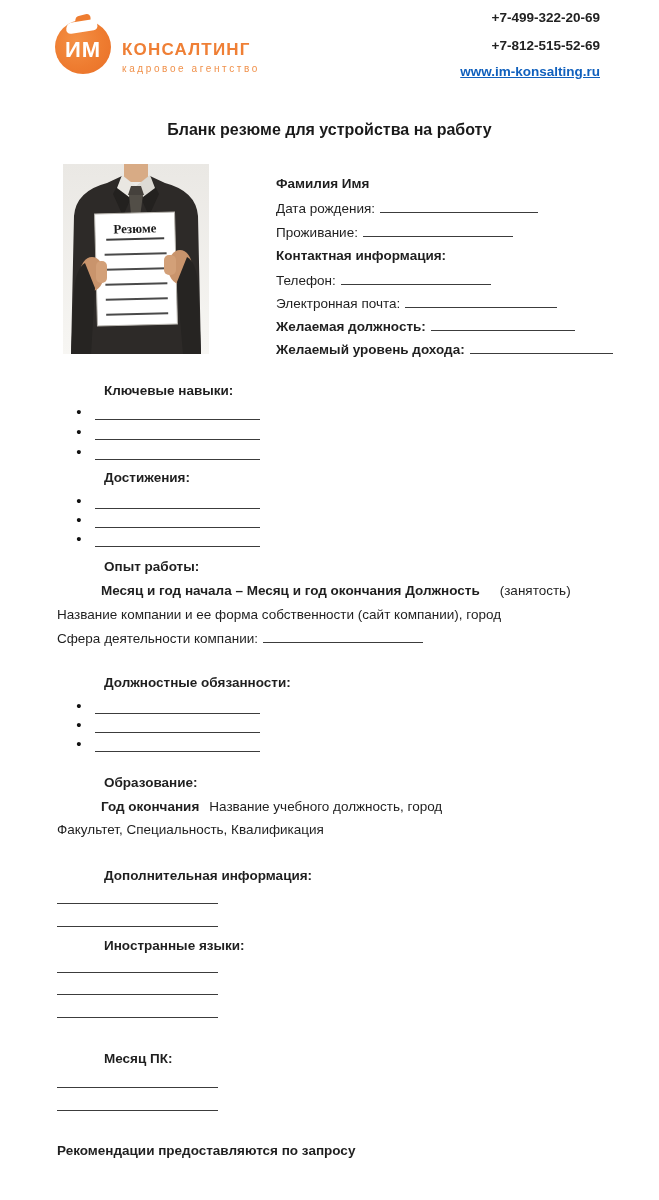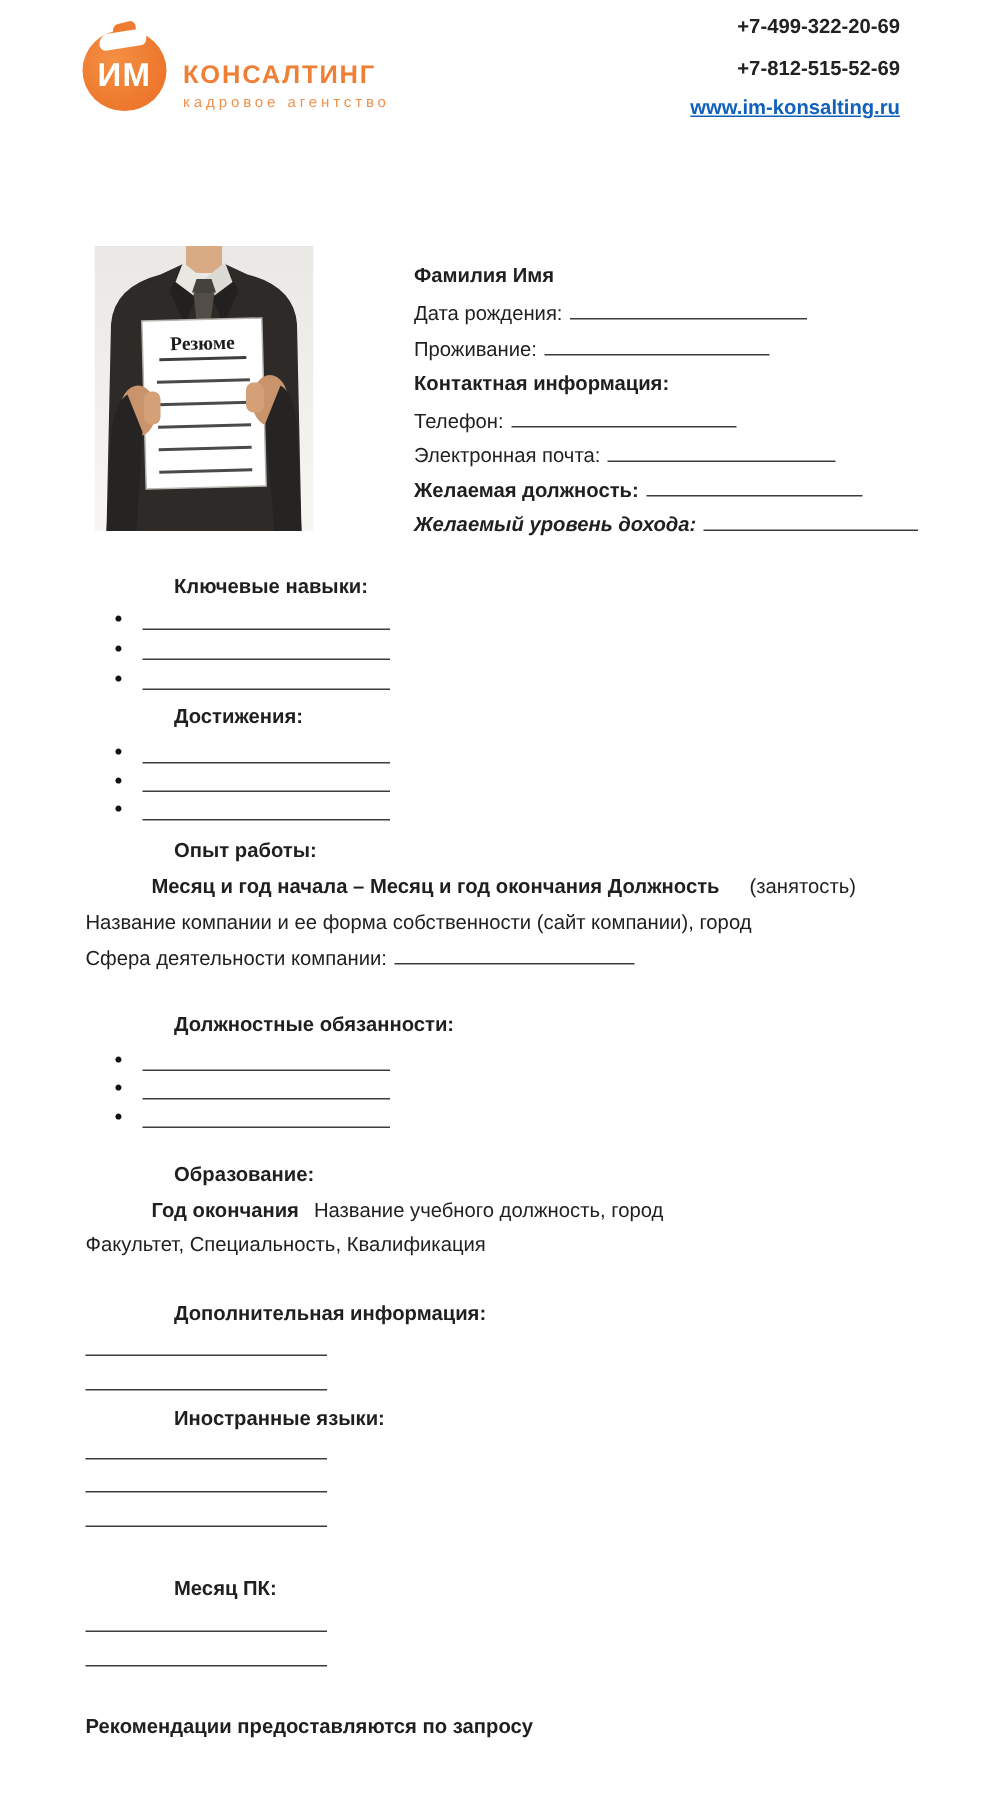--- a/index.html
+++ b/index.html
@@ -30,28 +30,28 @@
     font-weight:bold;font-size:16px;color:#1a1a1a;}
 
   
   .photo{position:absolute;left:63px;top:164px;width:146px;height:190px;}
 
   
   .fields{position:absolute;left:228px;top:176px;width:360px;font-size:13.5px;}
   .frow{position:absolute;left:0;white-space:nowrap;margin-left:48px;}
   .fname{top:0;font-weight:bold;}
   .f1{top:24px;} .f2{top:48px;} .f3{top:72px;font-weight:bold;}
-  .f4{top:96px;} .f5{top:119px;} .f6{top:142px;font-weight:bold;} .f7{top:165px;font-weight:bold;font-style:italic;}
+  .f4{top:96px;} .f5{top:119px;} .f6{top:142px;font-weight:bold;} .f7{top:165px;font-weight:bold;}
   .uline{display:inline-block;border-bottom:1px solid #3c3c3c;height:12px;margin-left:5px;}
   .w158{width:158px;} .w150{width:150px;} .w152{width:152px;} .w144{width:144px;}
   .w143{width:143px;} .w160{width:160px;}
 
   
   .content{position:absolute;left:57px;top:0;width:560px;font-size:13.5px;}
-  .h{position:absolute;left:16px;font-weight:bold;white-space:nowrap;padding-left:43px;}
+  .h{position:absolute;left:4px;font-weight:bold;white-space:nowrap;padding-left:43px;}
   .tline{position:absolute;left:0;white-space:nowrap;}
   .brow{position:absolute;left:18px;display:flex;align-items:flex-end;gap:12px;height:15px;}
   .bdot{width:8px;text-align:center;}
   .bdot::before{content:"\2022";font-size:15px;line-height:13px;color:#111;}
   .bline{border-bottom:1px solid #3c3c3c;height:14px;width:165px;}
   .fline{position:absolute;left:0;width:161px;height:12px;border-bottom:1px solid #3c3c3c;}
   .bold{font-weight:bold;margin-left:44px;}
   .norm{font-weight:normal;}
   .gap4{margin-left:20px;} .gap10{margin-left:10px;}
   .footer{position:absolute;left:0;top:1143px;font-weight:bold;white-space:nowrap;}
@@ -70,20 +70,21 @@
     <div class="logo-text">
       <div class="logo-brand">КОНСАЛТИНГ</div>
       <div class="logo-tag">кадровое агентство</div>
     </div>
   </div>
 
   <div class="phone phone1">+7-499-322-20-69</div>
   <div class="phone phone2">+7-812-515-52-69</div>
   <div class="website">www.im-konsalting.ru</div>
 
+  <div class="title">Бланк резюме для устройства на работу</div>
 
   <svg class="photo" viewBox="0 0 146 190" xmlns="http://www.w3.org/2000/svg">
     <defs>
       <linearGradient id="pbg" x1="0" y1="0" x2="0" y2="1">
         <stop offset="0" stop-color="#eae8e4"></stop>
           <stop offset="1" stop-color="#f7f6f3"></stop>
       </linearGradient>
     </defs>
     <rect width="146" height="190" fill="url(#pbg)"></rect>
 

